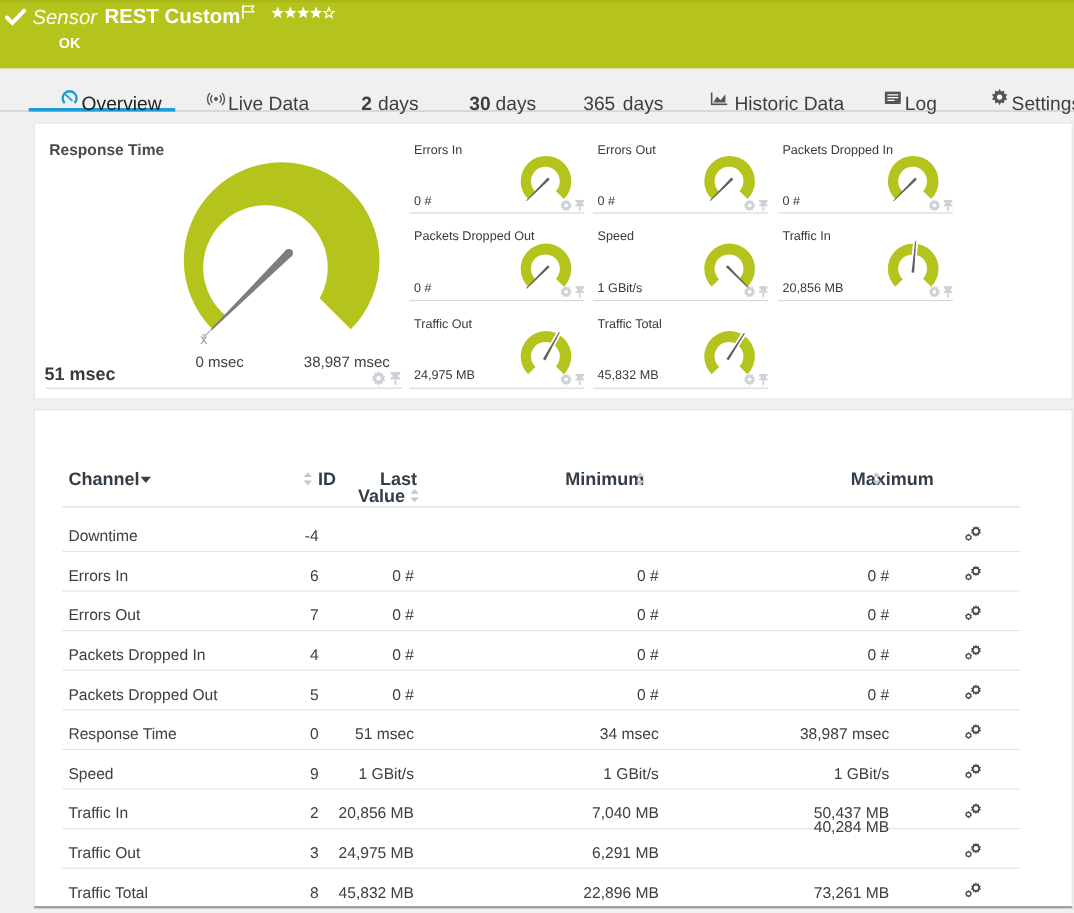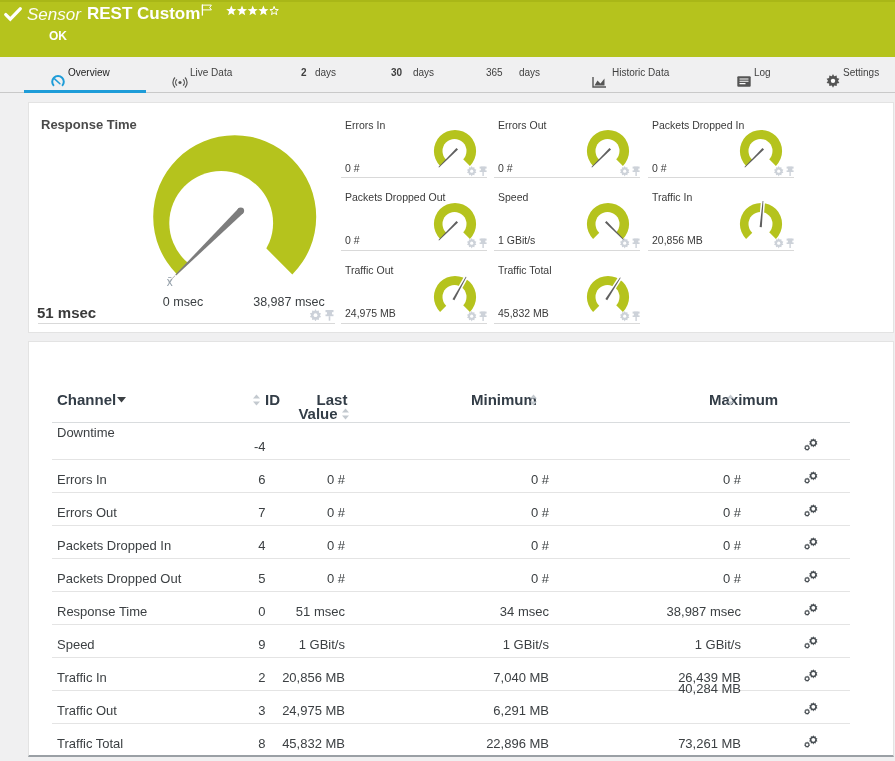--- a/index.html
+++ b/index.html
@@ -1,20 +1,20 @@
 <!DOCTYPE html>
 <html><head>
 <meta charset="utf-8">
 <style>
   * { margin:0; padding:0; box-sizing:border-box; }
   html,body { width:895px; height:761px; overflow:hidden; }
   body { background:#f0f0f1; font-family:"Liberation Sans", sans-serif; position:relative; }
   .abs { position:absolute; }
   .topbar { left:0; top:0; width:895px; height:57px; background:#b5c31d; border-top:2px solid #a9b717; }
-  .tabtext { font-size:10px; color:#3f3f3f; top:67px; white-space:nowrap; }
+  .tabtext { font-size:16px; color:#3f3f3f; top:79px; white-space:nowrap; }
   .card { background:#fff; border:1px solid #e3e3e3; }
   .tiletitle { font-size:10.5px; color:#3a3a3a; white-space:nowrap; }
   .tileval { font-size:10.5px; color:#3a3a3a; white-space:nowrap; }
   .tileline { height:1px; background:#d9d9d9; }
   .th { font-size:15px; font-weight:bold; color:#333d47; white-space:nowrap; }
   .td { font-size:13px; color:#3c4043; white-space:nowrap; }
   .rowline { height:1px; background:#e4e4e4; }
 </style>
 </head>
 <body>
@@ -266,21 +266,21 @@
 <div class="abs" style="left:529px;top:390px;"><svg width="9" height="12" viewBox="0 0 9 12" style="vertical-align:-2px">
       <path d="M4.5 0.5 L8 4.5 L1 4.5 Z" fill="#c3c9cf"></path>
       <path d="M4.5 11.5 L8 7.5 L1 7.5 Z" fill="#c3c9cf"></path>
     </svg></div>
 <div class="abs th" style="left:662px;top:391px;padding-left:47px;">Maximum</div>
 <div class="abs" style="left:726px;top:390px;"><svg width="9" height="12" viewBox="0 0 9 12" style="vertical-align:-2px">
       <path d="M4.5 0.5 L8 4.5 L1 4.5 Z" fill="#c3c9cf"></path>
       <path d="M4.5 11.5 L8 7.5 L1 7.5 Z" fill="#c3c9cf"></path>
     </svg></div>
 <div class="abs rowline" style="left:52px;top:421.5px;width:798px;background:#d9dcde;"></div>
-<div class="abs td" style="left:57px;top:425px;text-align:center;">Downtime</div>
+<div class="abs td" style="left:57px;top:439px;text-align:center;">Downtime</div>
 <div class="abs td" style="left:265.5px;top:439px;transform:translateX(-100%);">-4</div>
 <div class="abs" style="left:803px;top:436px;"><svg width="16" height="16" viewBox="0 0 16 16">
       <g fill="#474d52">
         <path d="M10.3 2.2 L11.1 3.6 L12.7 3.2 L12.9 4.9 L14.5 5.4 L13.6 6.8 L14.5 8.2 L12.9 8.7 L12.7 10.4 L11.1 10 L10.3 11.4 L9.5 10 L7.9 10.4 L7.7 8.7 L6.1 8.2 L7 6.8 L6.1 5.4 L7.7 4.9 L7.9 3.2 L9.5 3.6 Z"></path>
         <circle cx="10.3" cy="6.8" r="1.9" fill="#fff"></circle>
         <path d="M4.1 8.6 L4.7 9.6 L5.8 9.3 L5.9 10.5 L7 10.8 L6.4 11.8 L7 12.8 L5.9 13.1 L5.8 14.3 L4.7 14 L4.1 15 L3.5 14 L2.4 14.3 L2.3 13.1 L1.2 12.8 L1.8 11.8 L1.2 10.8 L2.3 10.5 L2.4 9.3 L3.5 9.6 Z"></path>
         <circle cx="4.1" cy="11.8" r="1.3" fill="#fff"></circle>
       </g>
     </svg></div>
 <div class="abs rowline" style="left:52px;top:459px;width:798px;"></div>
@@ -365,21 +365,21 @@
         <circle cx="10.3" cy="6.8" r="1.9" fill="#fff"></circle>
         <path d="M4.1 8.6 L4.7 9.6 L5.8 9.3 L5.9 10.5 L7 10.8 L6.4 11.8 L7 12.8 L5.9 13.1 L5.8 14.3 L4.7 14 L4.1 15 L3.5 14 L2.4 14.3 L2.3 13.1 L1.2 12.8 L1.8 11.8 L1.2 10.8 L2.3 10.5 L2.4 9.3 L3.5 9.6 Z"></path>
         <circle cx="4.1" cy="11.8" r="1.3" fill="#fff"></circle>
       </g>
     </svg></div>
 <div class="abs rowline" style="left:52px;top:657px;width:798px;"></div>
 <div class="abs td" style="left:57px;top:670px;">Traffic In</div>
 <div class="abs td" style="left:265.5px;top:670px;transform:translateX(-100%);">2</div>
 <div class="abs td" style="left:345px;top:670px;transform:translateX(-100%);">20,856 MB</div>
 <div class="abs td" style="left:549px;top:670px;transform:translateX(-100%);">7,040 MB</div>
-<div class="abs td" style="left:741px;top:670px;transform:translateX(-100%);">26,439 MB</div>
+<div class="abs td" style="left:741px;top:670px;transform:translateX(-100%);">50,437 MB</div>
 <div class="abs" style="left:803px;top:667px;"><svg width="16" height="16" viewBox="0 0 16 16">
       <g fill="#474d52">
         <path d="M10.3 2.2 L11.1 3.6 L12.7 3.2 L12.9 4.9 L14.5 5.4 L13.6 6.8 L14.5 8.2 L12.9 8.7 L12.7 10.4 L11.1 10 L10.3 11.4 L9.5 10 L7.9 10.4 L7.7 8.7 L6.1 8.2 L7 6.8 L6.1 5.4 L7.7 4.9 L7.9 3.2 L9.5 3.6 Z"></path>
         <circle cx="10.3" cy="6.8" r="1.9" fill="#fff"></circle>
         <path d="M4.1 8.6 L4.7 9.6 L5.8 9.3 L5.9 10.5 L7 10.8 L6.4 11.8 L7 12.8 L5.9 13.1 L5.8 14.3 L4.7 14 L4.1 15 L3.5 14 L2.4 14.3 L2.3 13.1 L1.2 12.8 L1.8 11.8 L1.2 10.8 L2.3 10.5 L2.4 9.3 L3.5 9.6 Z"></path>
         <circle cx="4.1" cy="11.8" r="1.3" fill="#fff"></circle>
       </g>
     </svg></div>
 <div class="abs rowline" style="left:52px;top:690px;width:798px;"></div>
 <div class="abs td" style="left:57px;top:703px;">Traffic Out</div>

